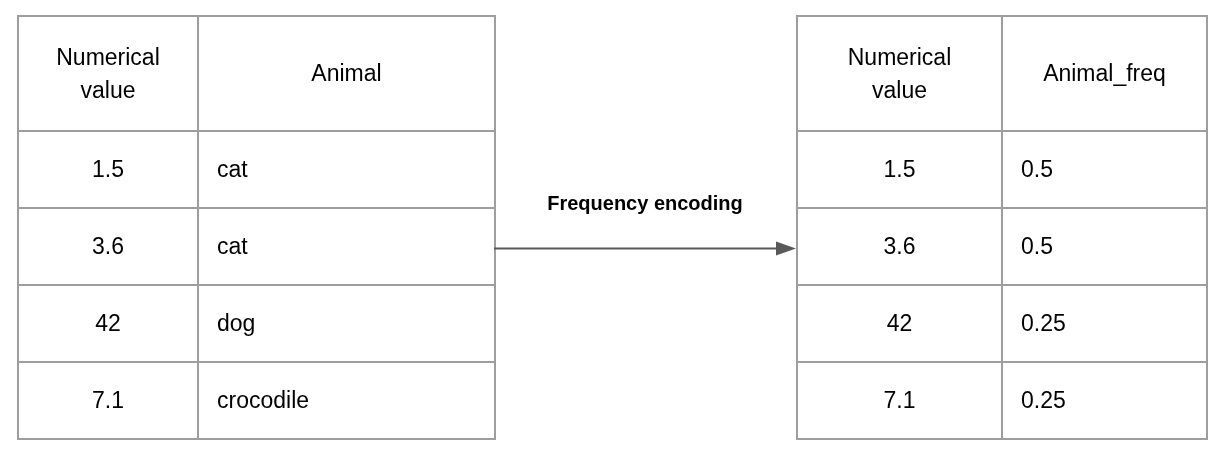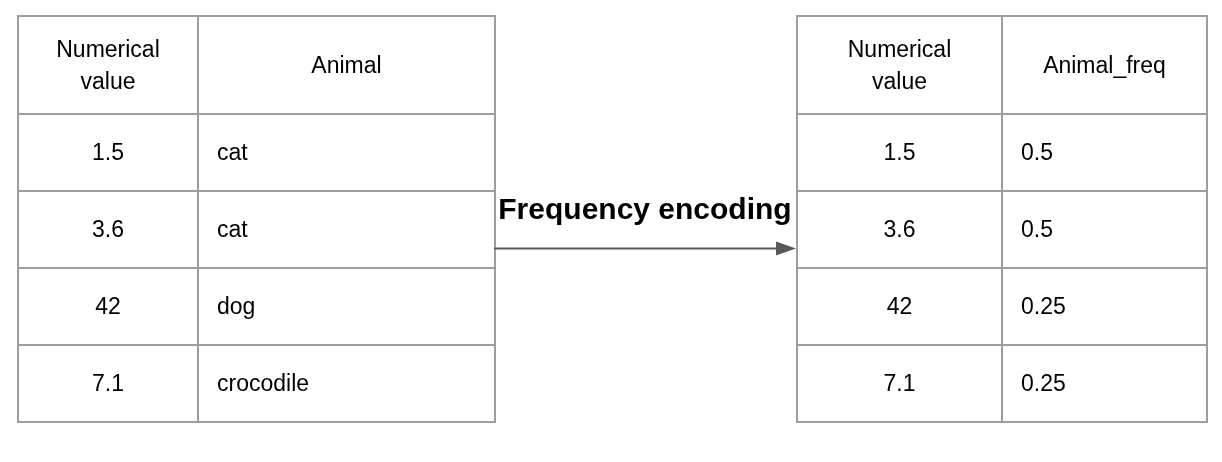--- a/index.html
+++ b/index.html
@@ -33,32 +33,32 @@
   #left-table {
     left: 17px;
     top: 15px;
     width: 477px;
   }
   #right-table {
     left: 796px;
     top: 15px;
     width: 410px;
   }
-  tr.header-row { height: 98px; border-radius: 26px; }
+  tr.header-row { height: 115px; border-radius: 26px; }
   table.data-table tbody tr { height: 77px; }
   th.col-header { text-align: center; padding: 0 28px; }
   td.num-cell { text-align: center; padding: 16px 10px; }
   td.val-cell { text-align: left; padding: 0 6px 0 18px; }
   .arrow-label {
     position: absolute;
     left: 494px;
     top: 192px;
     width: 302px;
     text-align: center;
-    font-size: 30px;
+    font-size: 20px;
     font-weight: bold;
     color: #000000;
     white-space: nowrap;
   }
   .arrow-svg {
     position: absolute;
     left: 494px;
     top: 240px;
     width: 302px;
     height: 17px;

